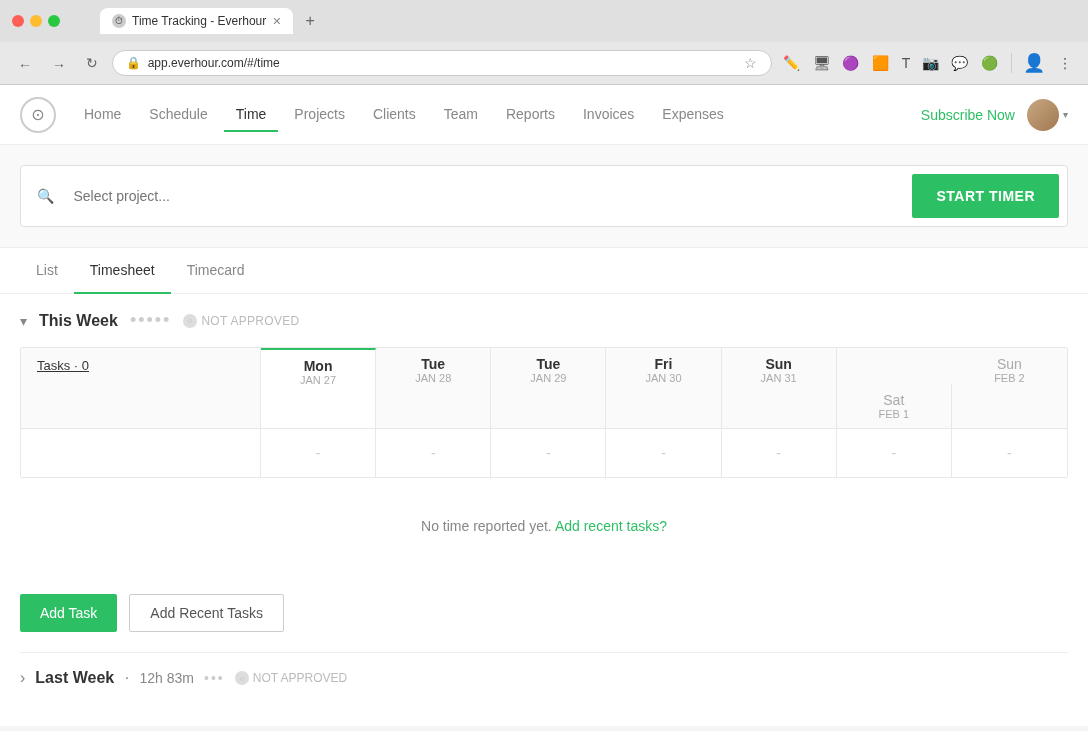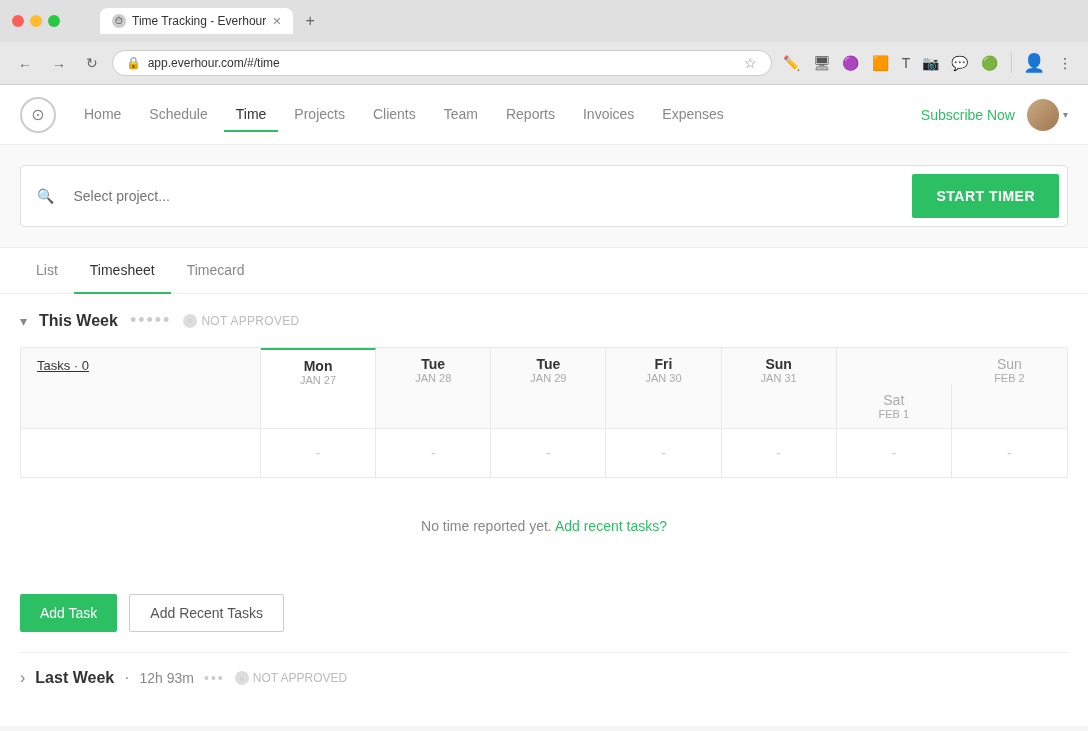--- a/index.html
+++ b/index.html
@@ -452,21 +452,21 @@
         <button class="add-task-btn">Add Task</button>
         <button class="add-recent-btn">Add Recent Tasks</button>
       </div>
     </div>
 
     <div class="last-week-section">
       <div class="last-week-header">
         <button class="week-toggle" style="font-size:16px;">›</button>
         <span class="week-title-collapsed">Last Week</span>
         <span class="week-dot">·</span>
-        <span class="week-duration">12h 93m</span>
+        <span class="week-duration">12h 83m</span>
         <span class="week-dots-small">•••</span>
         <div class="last-not-approved">
           <div class="badge-dot">○</div>
           <span>NOT APPROVED</span>
         </div>
       </div>
     </div>
 
   </div>
 </div>

